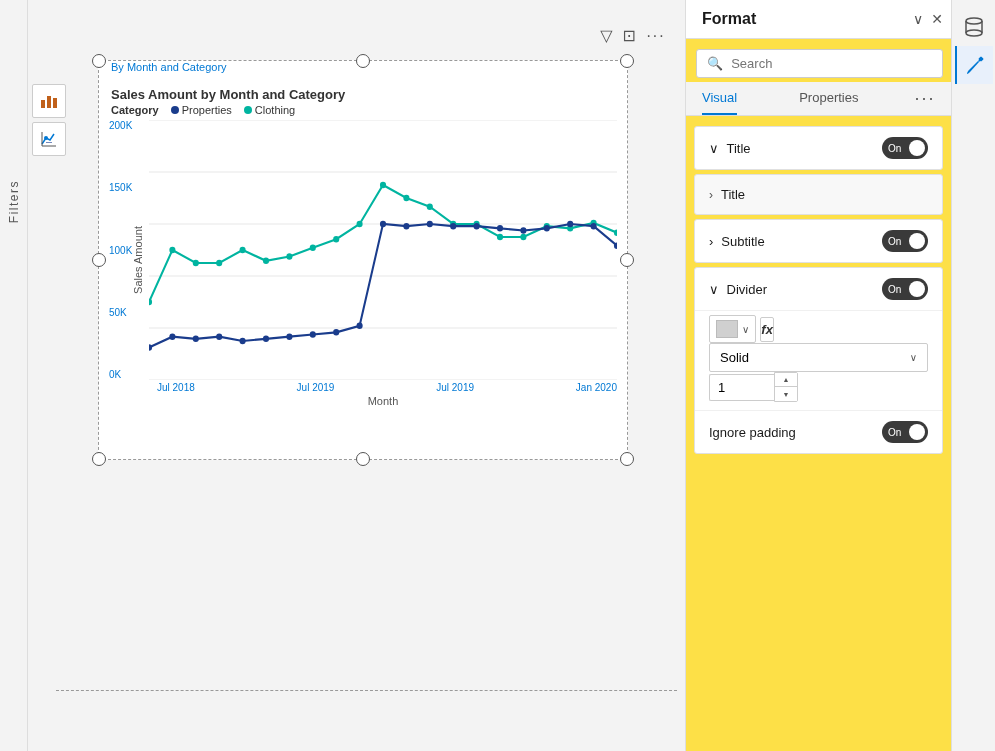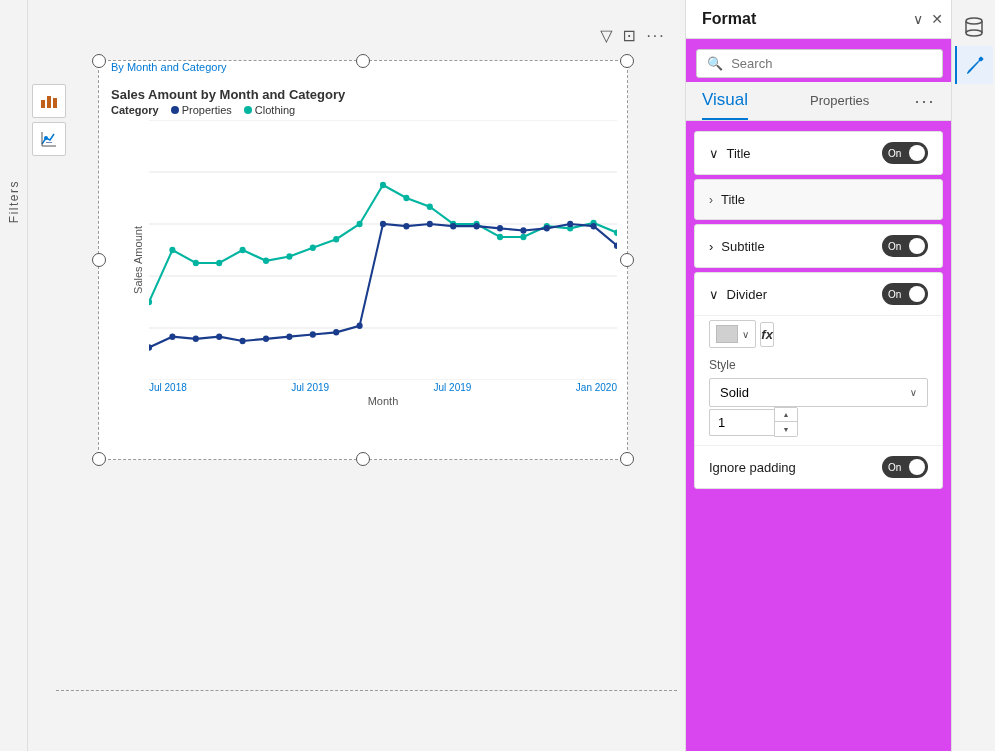--- a/index.html
+++ b/index.html
@@ -92,20 +92,27 @@
           <span style="display:flex; align-items:center; gap:3px;">
             <span style="width:8px; height:8px; border-radius:50%; background:#00b4a0; display:inline-block;"></span>
             <span>Clothing</span>
           </span>
         </div>
 
         <div style="position:relative; margin:0 10px 0 50px; height:280px;">
 
           <div style="position:absolute; left:-45px; top:50%; transform:translateY(-50%) rotate(-90deg); font-size:11px; color:#555; white-space:nowrap;">Sales Amount</div>
 
+          <div style="position:absolute; left:-40px; top:0; bottom:20px; display:flex; flex-direction:column; justify-content:space-between; font-size:10px; color:#0078d4;">
+            <span>200K</span>
+            <span>150K</span>
+            <span>100K</span>
+            <span>50K</span>
+            <span>0K</span>
+          </div>
 
           <svg width="100%" height="260" viewBox="0 0 460 240" preserveAspectRatio="none" style="display:block;">
 
             <line x1="0" y1="0" x2="460" y2="0" stroke="#e8e8e8" stroke-width="1"></line>
             <line x1="0" y1="48" x2="460" y2="48" stroke="#e8e8e8" stroke-width="1"></line>
             <line x1="0" y1="96" x2="460" y2="96" stroke="#e8e8e8" stroke-width="1"></line>
             <line x1="0" y1="144" x2="460" y2="144" stroke="#e8e8e8" stroke-width="1"></line>
             <line x1="0" y1="192" x2="460" y2="192" stroke="#e8e8e8" stroke-width="1"></line>
             <line x1="0" y1="240" x2="460" y2="240" stroke="#e8e8e8" stroke-width="1"></line>
 
@@ -151,36 +158,36 @@
             <circle cx="299" cy="98" r="3" fill="#1a3c8c"></circle>
             <circle cx="322" cy="98" r="3" fill="#1a3c8c"></circle>
             <circle cx="345" cy="100" r="3" fill="#1a3c8c"></circle>
             <circle cx="368" cy="102" r="3" fill="#1a3c8c"></circle>
             <circle cx="391" cy="100" r="3" fill="#1a3c8c"></circle>
             <circle cx="414" cy="96" r="3" fill="#1a3c8c"></circle>
             <circle cx="437" cy="98" r="3" fill="#1a3c8c"></circle>
             <circle cx="460" cy="116" r="3" fill="#1a3c8c"></circle>
           </svg>
 
-          <div style="display:flex; justify-content:space-between; font-size:10px; color:#0078d4; margin-top:2px; padding:0 0;">
+          <div style="display:flex; justify-content:space-between; font-size:10px; color:#0078d4; margin-top:2px; padding:0 0;margin-left:8px;">
             <span>Jul 2018</span>
             <span>Jul 2019</span>
             <span>Jul 2019</span>
             <span>Jan 2020</span>
           </div>
 
           <div style="text-align:center; font-size:11px; color:#555; margin-top:2px;">Month</div>
         </div>
       </div>
     </div>
 
     <div style="position:absolute; bottom:60px; left:28px; right:8px; border-bottom:1.5px dashed #999;"></div>
   </div>
 
-  <div style="width:310px; background:#d946ef; border-left:1px solid #ddd; display:flex; flex-direction:column; height:751px; position:relative;">
+  <div style="width:310px; background:#fde047; border-left:1px solid #ddd; display:flex; flex-direction:column; height:751px; position:relative;">
 
     <div style="position:absolute; right:0; top:0; width:44px; background:#f3f3f3; border-left:1px solid #ddd; display:flex; flex-direction:column; height:100%; align-items:center; padding-top:8px;">
       <button style="width:38px; height:38px; background:none; border:none; cursor:pointer; display:flex; align-items:center; justify-content:center; font-size:18px; color:#555;">
         <svg width="22" height="22" viewBox="0 0 22 22">
           <ellipse cx="11" cy="5" rx="8" ry="3" fill="none" stroke="#555" stroke-width="1.5"></ellipse>
           <line x1="3" y1="5" x2="3" y2="17" stroke="#555" stroke-width="1.5"></line>
           <line x1="19" y1="5" x2="19" y2="17" stroke="#555" stroke-width="1.5"></line>
           <ellipse cx="11" cy="17" rx="8" ry="3" fill="none" stroke="#555" stroke-width="1.5"></ellipse>
         </svg>
       </button>
@@ -198,21 +205,21 @@
       <button style="background:none; border:none; cursor:pointer; font-size:14px; color:#555; margin-right:8px;">∨</button>
       <button style="background:none; border:none; cursor:pointer; font-size:14px; color:#555;">✕</button>
     </div>
 
     <div style="margin:10px 52px 4px 10px; display:flex; align-items:center; background:white; border:1px solid #ccc; border-radius:3px; padding:6px 10px; gap:8px;">
       <span style="color:#888; font-size:13px;">🔍</span>
       <input type="text" style="border: none; outline: none; font-size: 13px; flex: 1 1 0%; background: transparent;" placeholder="Search">
     </div>
 
     <div style="display:flex; align-items:center; padding:0 16px; border-bottom:1px solid #ddd; gap:16px; background:#f3f3f3; margin-right:44px;">
-      <div style="padding:8px 0; font-size:17px; color:#0078d4; cursor:pointer; border-bottom:2px solid #0078d4; font-weight:500;">
+      <div style="padding:8px 0; font-size:13px; color:#0078d4; cursor:pointer; border-bottom:2px solid #0078d4; font-weight:500;">
         <span>Visual</span>
       </div>
       <div style="padding:8px 0; font-size:13px; color:#555; cursor:pointer; border-bottom:2px solid transparent;margin-left:46px;">
         <span>Properties</span>
       </div>
       <div style="margin-left:auto; font-size:18px; color:#555; cursor:pointer; letter-spacing:1px;">···</div>
     </div>
 
     <div style="flex:1; overflow-y:auto; padding:6px 0; margin-right:44px;">
 
@@ -266,21 +273,20 @@
           <div style="display:flex; align-items:center; gap:4px;">
             <button style="display:flex; align-items:center; gap:4px; border:1px solid #ccc; background:white; padding:4px 6px; cursor:pointer; border-radius:2px;">
               <div style="width:22px; height:18px; background:#d0d0d0; border:1px solid #bbb;"></div>
               <span style="font-size:10px; color:#555;">∨</span>
             </button>
             <button style="border:1px solid #ccc; background:white; padding:4px 0; cursor:pointer; font-style:italic; font-size:13px; border-radius:2px; color:#333; font-weight:bold;">
               <span>fx</span>
             </button>
           </div>
 
-          <div style="font-size:12px; color:#555; margin-bottom:6px; margin-top:10px;">Style</div>
           <button style="display:flex; align-items:center; justify-content:space-between; border:1px solid #ccc; background:white; padding:6px 10px; cursor:pointer; border-radius:2px; font-size:13px; width:100%;">
             <span>Solid</span>
             <span style="font-size:10px; color:#555;">∨</span>
           </button>
 
           <div style="display:flex; align-items:center;">
             <input type="text" style="border-top: 1px solid rgb(204, 204, 204); border-bottom: 1px solid rgb(204, 204, 204); border-left: 1px solid rgb(204, 204, 204); border-image: initial; padding: 5px 8px; font-size: 13px; width: 65px; border-radius: 2px 0px 0px 2px; outline: none; border-right: none;" value="1">
             <div style="display:flex; flex-direction:column; border:1px solid #ccc; border-radius:0 2px 2px 0;">
               <button style="width:22px; height:14px; display:flex; align-items:center; justify-content:center; font-size:7px; cursor:pointer; background:white; border:none; border-bottom:1px solid #ccc; color:#555;">▲</button>
               <button style="width:22px; height:14px; display:flex; align-items:center; justify-content:center; font-size:7px; cursor:pointer; background:white; border:none; color:#555;">▼</button>

